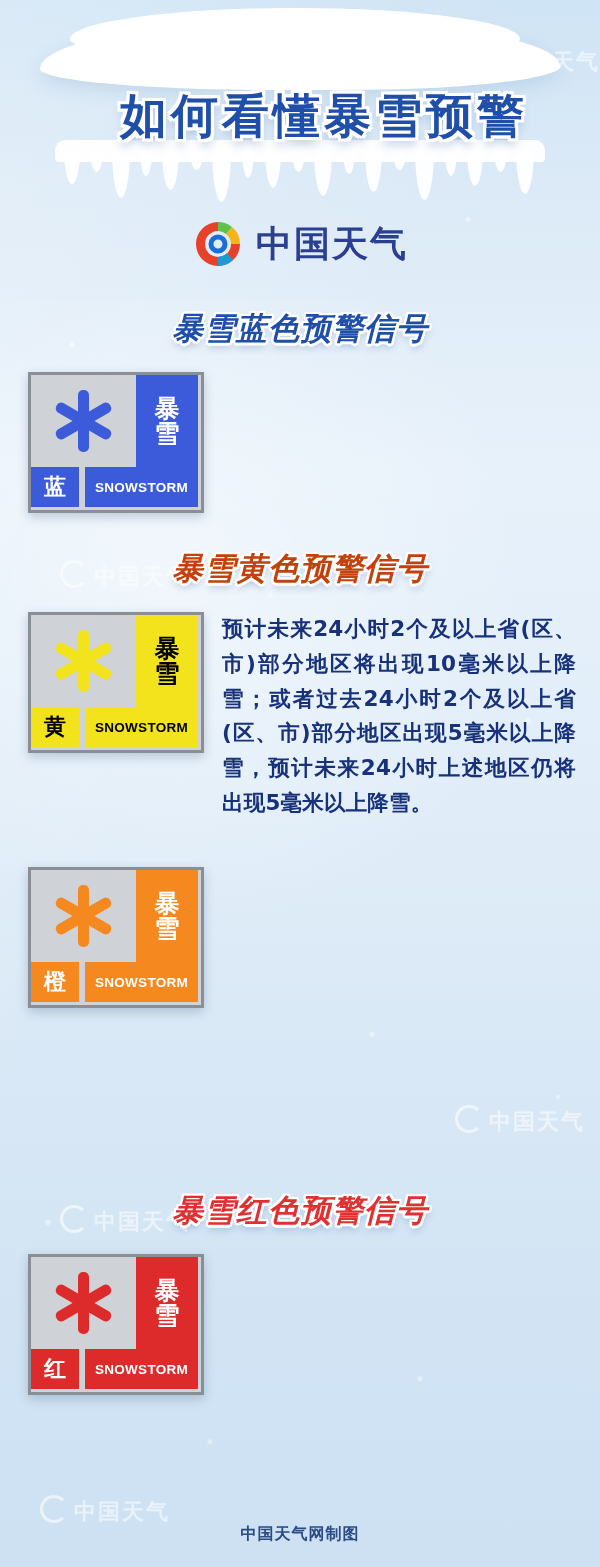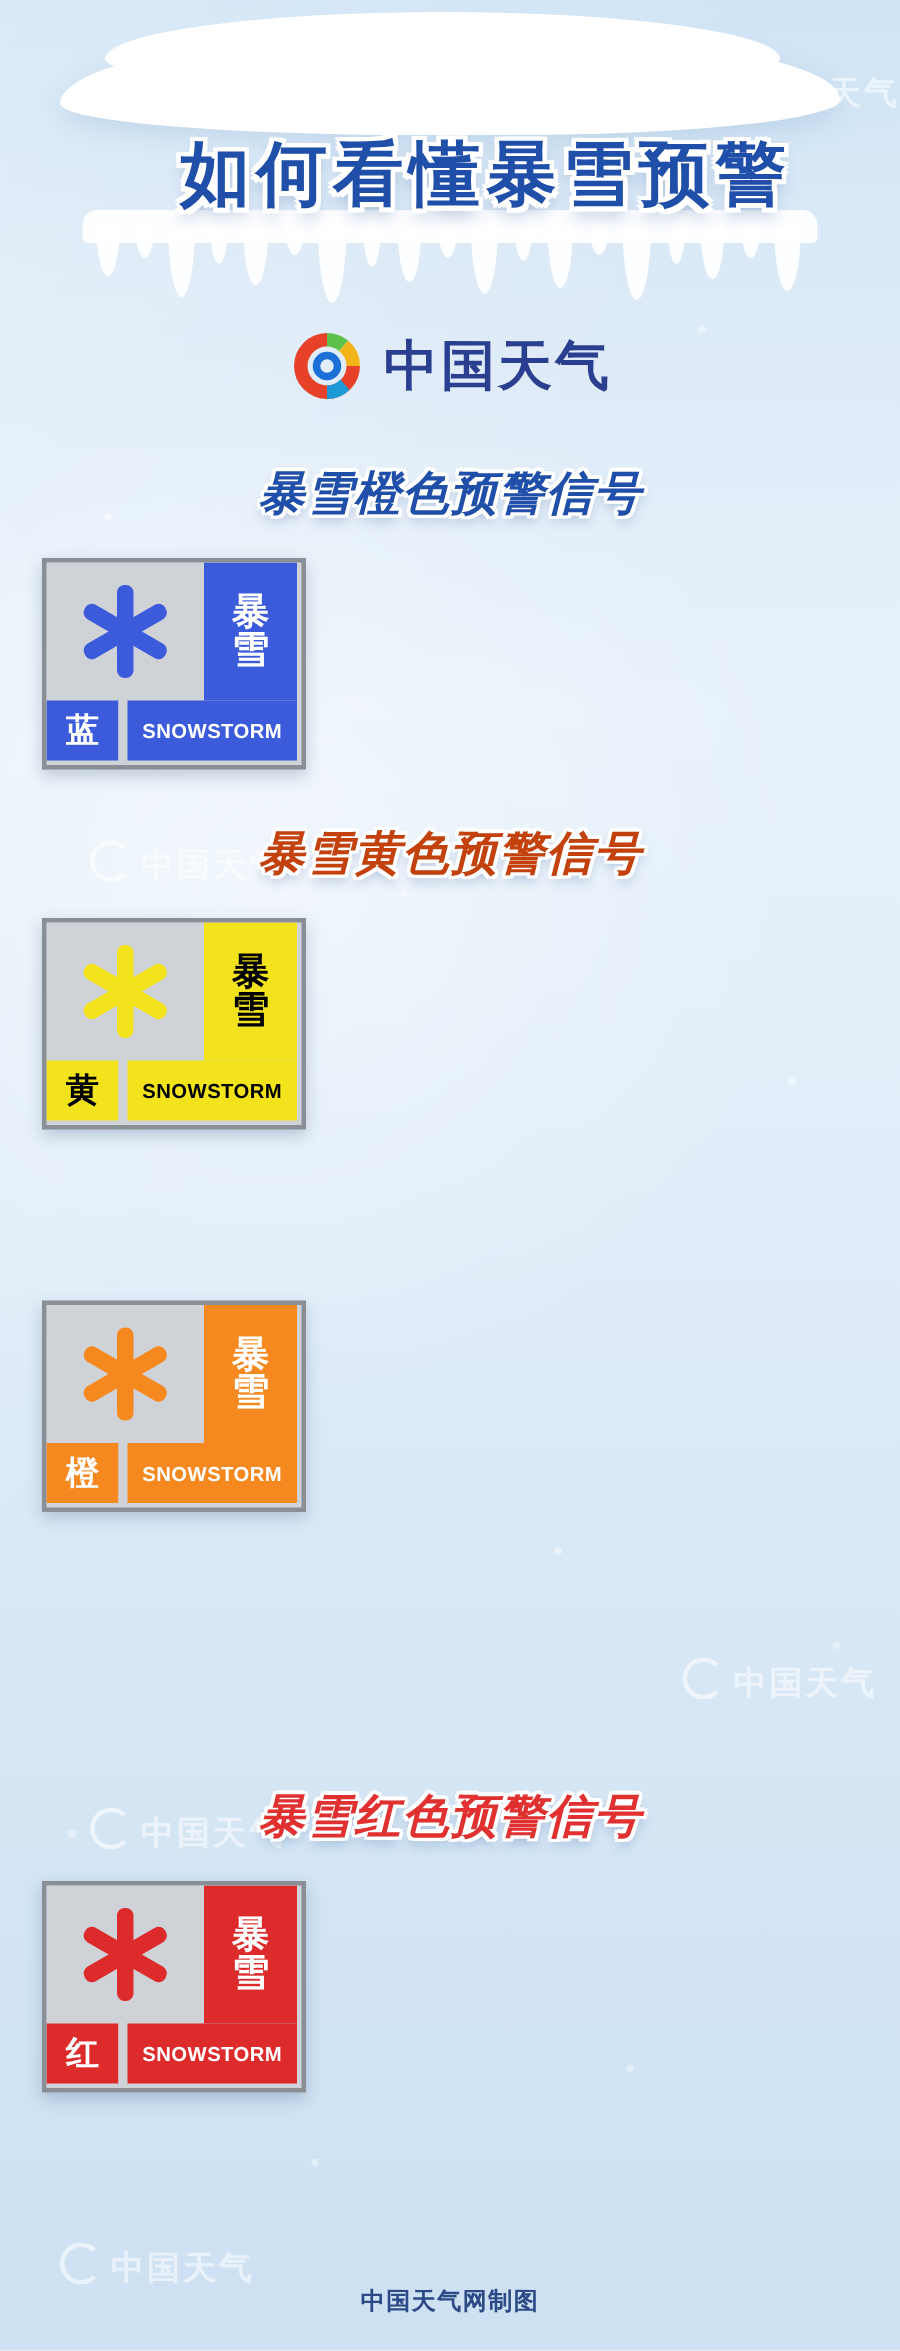--- a/index.html
+++ b/index.html
@@ -145,21 +145,21 @@
 
 <div class="wm" style="left:470px;top:45px;"><span class="wm-ring"></span><span>中国天气</span></div>
 <div class="wm" style="left:60px;top:560px;"><span class="wm-ring"></span><span>中国天气</span></div>
 <div class="wm" style="left:60px;top:895px;"><span class="wm-ring"></span><span>中国天气</span></div>
 <div class="wm" style="left:455px;top:1105px;"><span class="wm-ring"></span><span>中国天气</span></div>
 <div class="wm" style="left:60px;top:1205px;"><span class="wm-ring"></span><span>中国天气</span></div>
 <div class="wm" style="left:40px;top:1495px;"><span class="wm-ring"></span><span>中国天气</span></div>
 
 <div class="section" style="top:308px;">
   <div class="sec-title">
-    <span style="color:#1f4fa8;">暴雪橙色预警信号</span>
+    <span style="color:#1f4fa8;">暴雪蓝色预警信号</span>
   </div>
   <div class="body-row" style="margin-top:22px;">
     <div class="sign">
       <div class="sign-flake">
         <div class="flake">
             <i style="background:#3b5bdb"></i>
             <i style="background:#3b5bdb"></i>
             <i style="background:#3b5bdb"></i>
           </div>
       </div>
@@ -192,20 +192,21 @@
       <div class="sign-vert" style="background:#f2e31d;color:#000;">
         <div>暴</div>
         <div>雪</div>
       </div>
       <div class="sign-bottom">
         <div class="sb-level" style="background:#f2e31d;color:#000;">黄</div>
         <div class="sb-gap"></div>
         <div class="sb-eng" style="background:#f2e31d;color:#000;">SNOWSTORM</div>
       </div>
     </div>
+    <div class="desc">预计未来24小时2个及以上省(区、市)部分地区将出现10毫米以上降雪；或者过去24小时2个及以上省(区、市)部分地区出现5毫米以上降雪，预计未来24小时上述地区仍将出现5毫米以上降雪。</div>
   </div>
 </div>
 
 <div class="section" style="top:845px;">
   <div class="body-row" style="margin-top:22px;">
     <div class="sign">
       <div class="sign-flake">
         <div class="flake">
             <i style="background:#f5891f"></i>
             <i style="background:#f5891f"></i>

